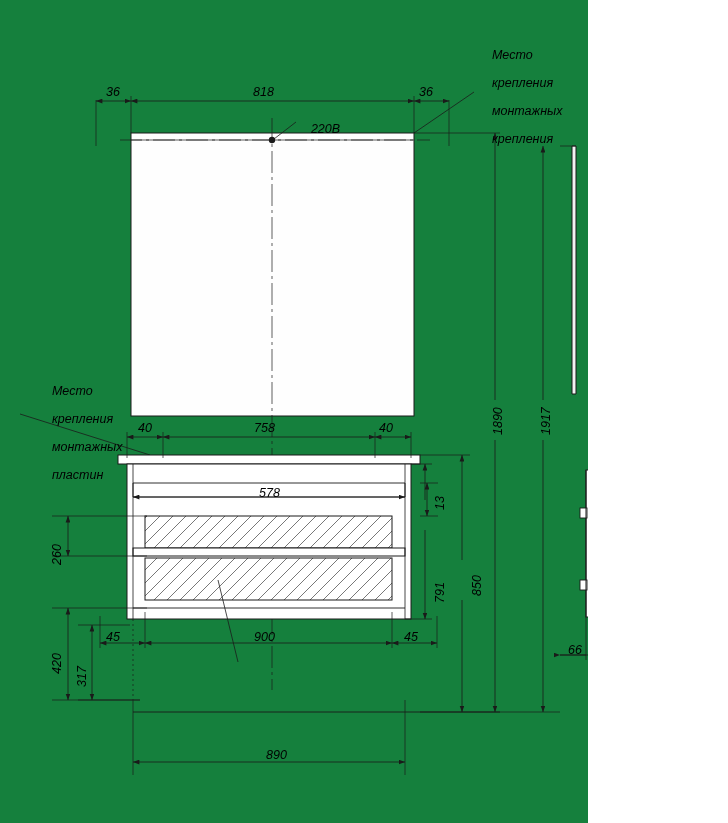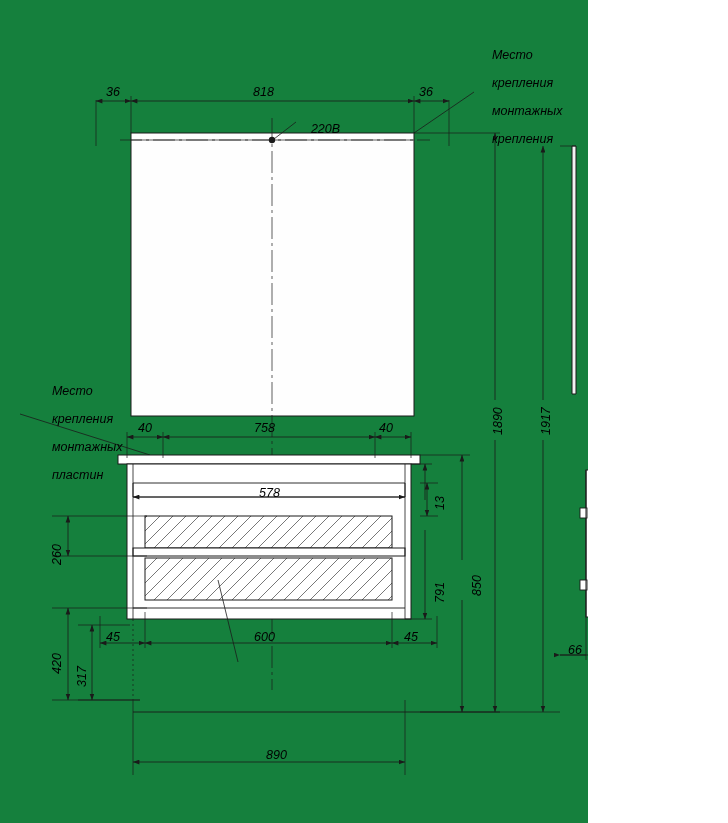--- a/index.html
+++ b/index.html
@@ -229,21 +229,21 @@
   <div class="dim" style="left:106px; top:85px;">36</div>
   <div class="dim" style="left:253px; top:85px;">818</div>
   <div class="dim" style="left:419px; top:85px;">36</div>
 
   <div class="dim" style="left:138px; top:421px;">40</div>
   <div class="dim" style="left:254px; top:421px;">758</div>
   <div class="dim" style="left:379px; top:421px;">40</div>
 
   <div class="dim" style="left:259px; top:486px;">578</div>
 
-  <div class="dim" style="left:254px; top:630px;">600</div>
+  <div class="dim" style="left:254px; top:630px;">900</div>
   <div class="dim" style="left:106px; top:630px;">45</div>
   <div class="dim" style="left:404px; top:630px;">45</div>
 
   <div class="dim" style="left:266px; top:748px;">890</div>
   <div class="dim" style="left:568px; top:643px;">66</div>
 
   <div class="dim vert" style="left:491px; top:435px;">1890</div>
   <div class="dim vert" style="left:539px; top:435px;">1917</div>
   <div class="dim vert" style="left:470px; top:596px;">850</div>
   <div class="dim vert" style="left:433px; top:603px;">791</div>

